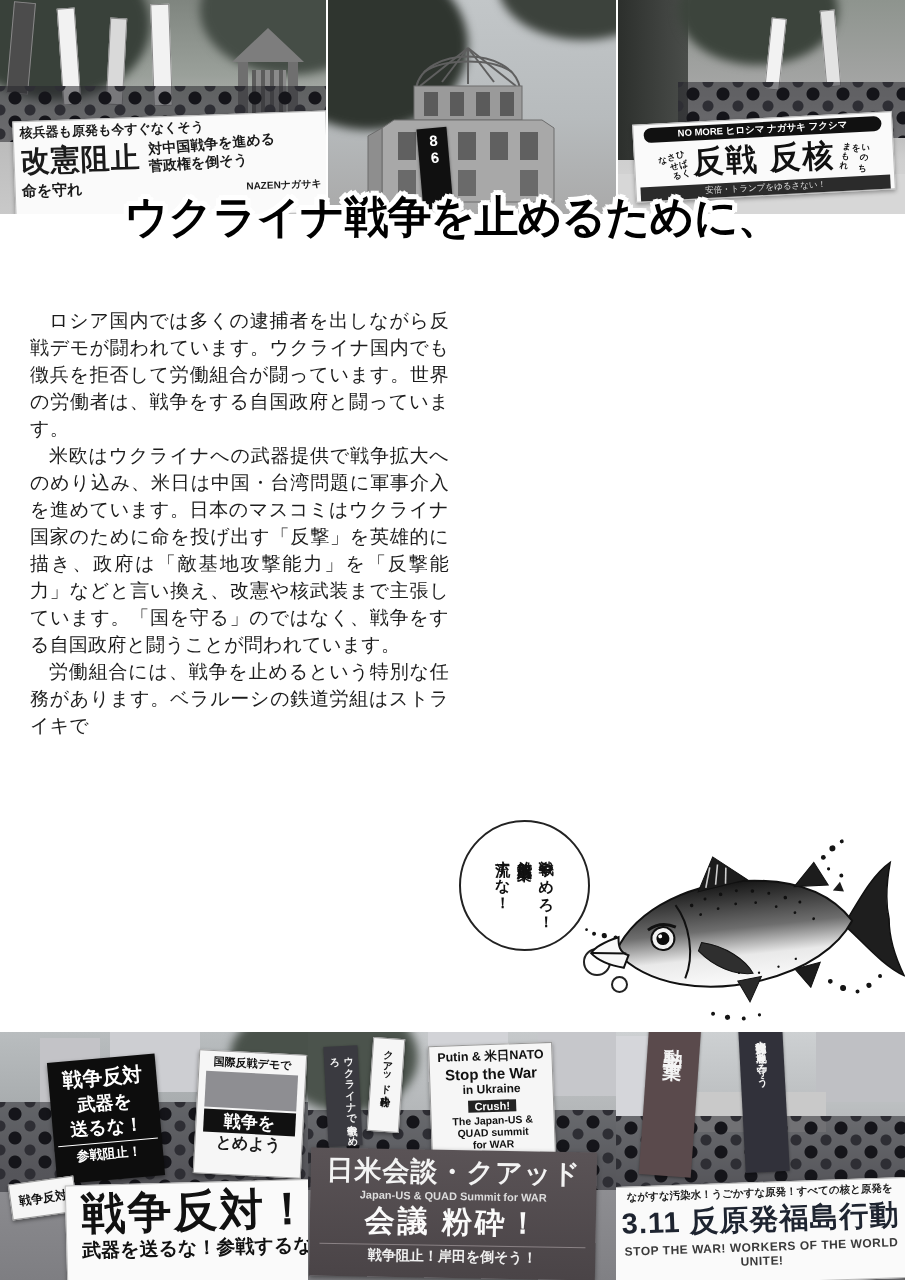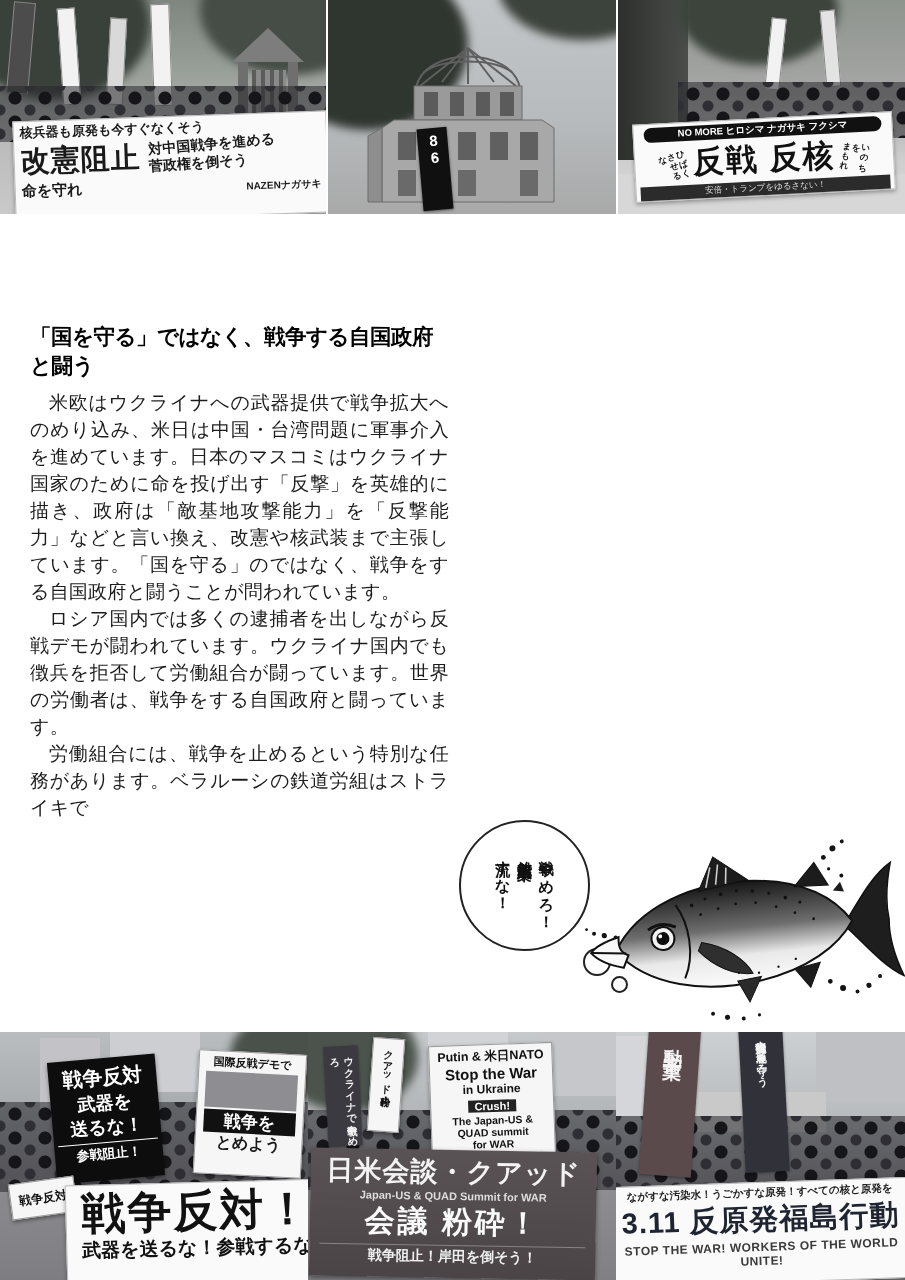--- a/index.html
+++ b/index.html
@@ -145,26 +145,26 @@
         <div class="vtext" style="font-size:8.5px;font-weight:700;transform:rotate(12deg);height:34px;line-height:1.1;">
           <span class="vline">いのちを</span>
           <span class="vline">まもれ</span>
         </div>
       </div>
       <div style="background:#2b2b2b;color:#ddd;font-size:8.5px;text-align:center;margin:1px 4px 0;padding:1px 0;">安倍・トランプをゆるさない！</div>
     </div>
   </div>
 
   <div class="title">
+    <div>ウクライナ戦争を止めるために、</div>
   </div>
 
   <div class="col col-l">
-    <h3>「国を守る」ではなく、戦争する自国政府と闘う</h3>
+    <p>ロシア国内では多くの逮捕者を出しながら反戦デモが闘われています。ウクライナ国内でも徴兵を拒否して労働組合が闘っています。世界の労働者は、戦争をする自国政府と闘っています。</p>
     <p>米欧はウクライナへの武器提供で戦争拡大へのめり込み、米日は中国・台湾問題に軍事介入を進めています。日本のマスコミはウクライナ国家のために命を投げ出す「反撃」を英雄的に描き、政府は「敵基地攻撃能力」を「反撃能力」などと言い換え、改憲や核武装まで主張しています。「国を守る」のではなく、戦争をする自国政府と闘うことが問われています。</p>
-    <p>ロシア国内では多くの逮捕者を出しながら反戦デモが闘われています。ウクライナ国内でも徴兵を拒否して労働組合が闘っています。世界の労働者は、戦争をする自国政府と闘っています。</p>
     <p>労働組合には、戦争を止めるという特別な任務があります。ベラルーシの鉄道労組はストライキで</p>
   </div>
   <div class="col col-r">
   </div>
 
   <div class="fish-area">
     <div class="bubble">
       <div class="vtext">
         <span class="vline">戦争やめろ！</span>
         <span class="vline">放射能汚染水</span>

